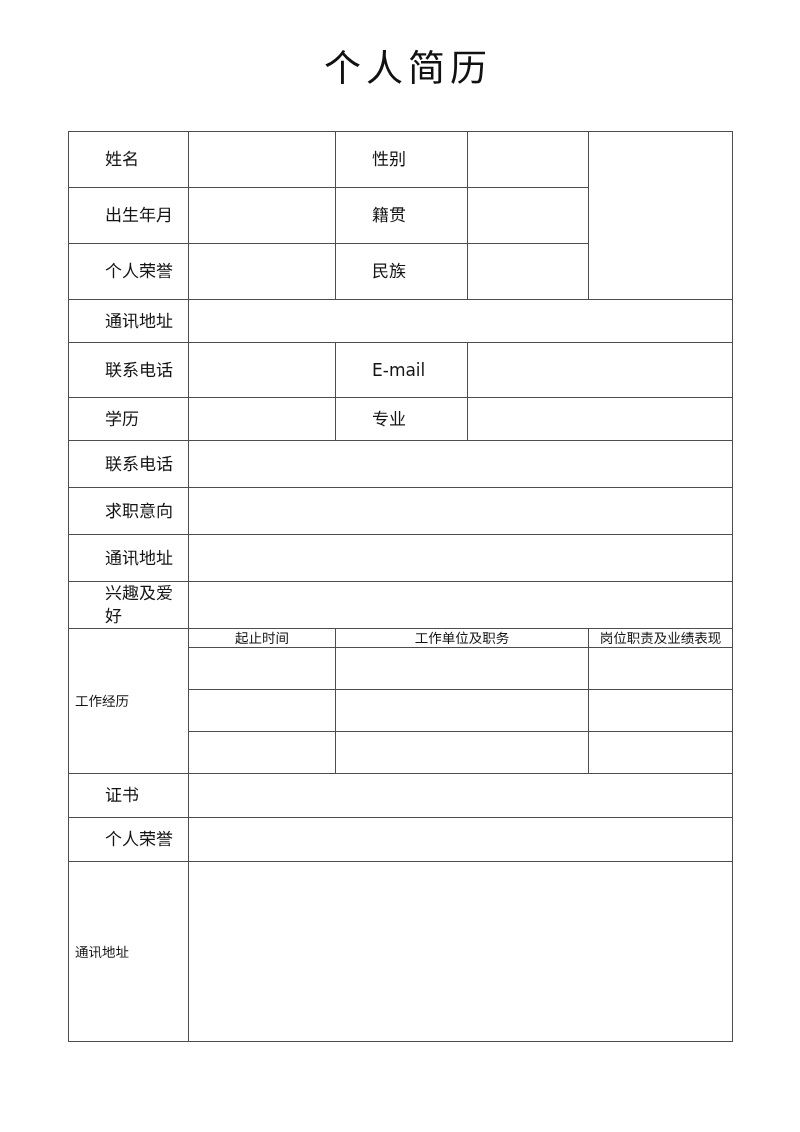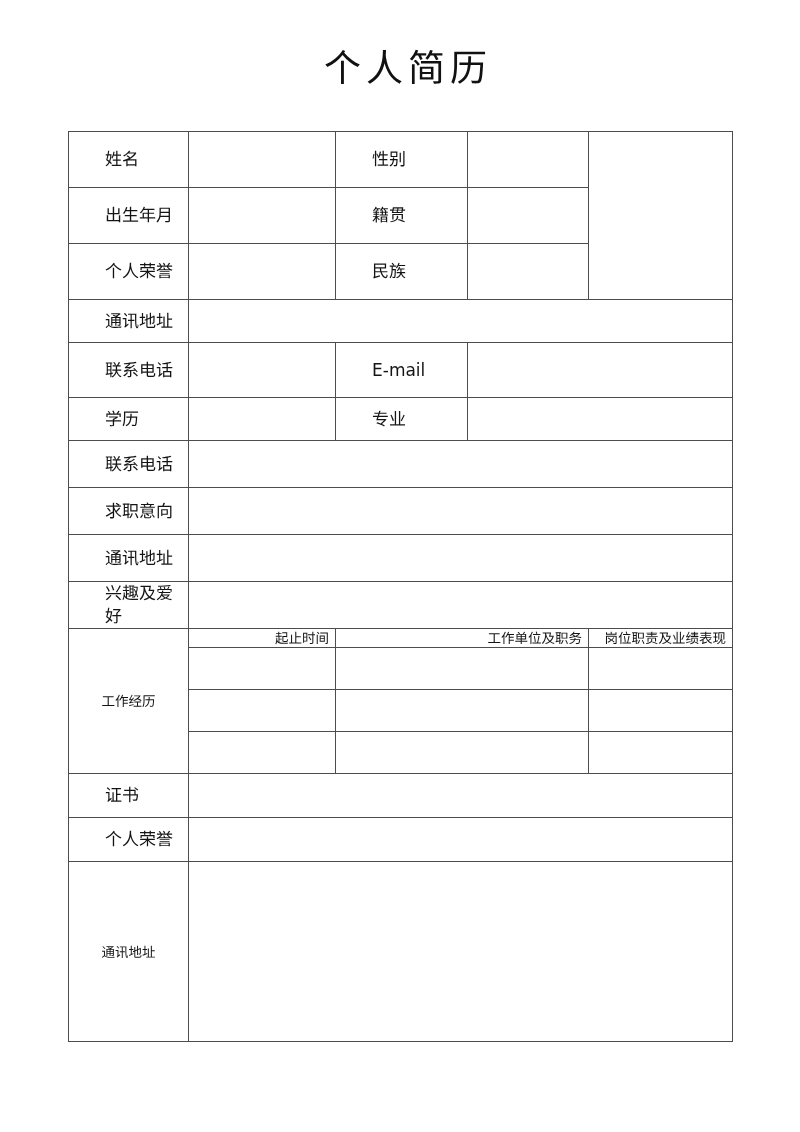--- a/index.html
+++ b/index.html
@@ -55,29 +55,28 @@
   }
   td.label {
     text-align: left;
     font-size: 17px;
     padding-left: 36px;
   }
   td.value {
     text-align: left;
   }
   td.header-cell {
-    text-align: right;
+    text-align: center;
     margin-top: 39px;
   }
   td.photo-cell {
     text-align: center;
     vertical-align: middle;
   }
   td.section-label {
-    text-align: center;
     vertical-align: middle;
   }
   td.blank {
     text-align: left;
   }
 </style>
 </head>
 <body>
 
 <div class="page">

